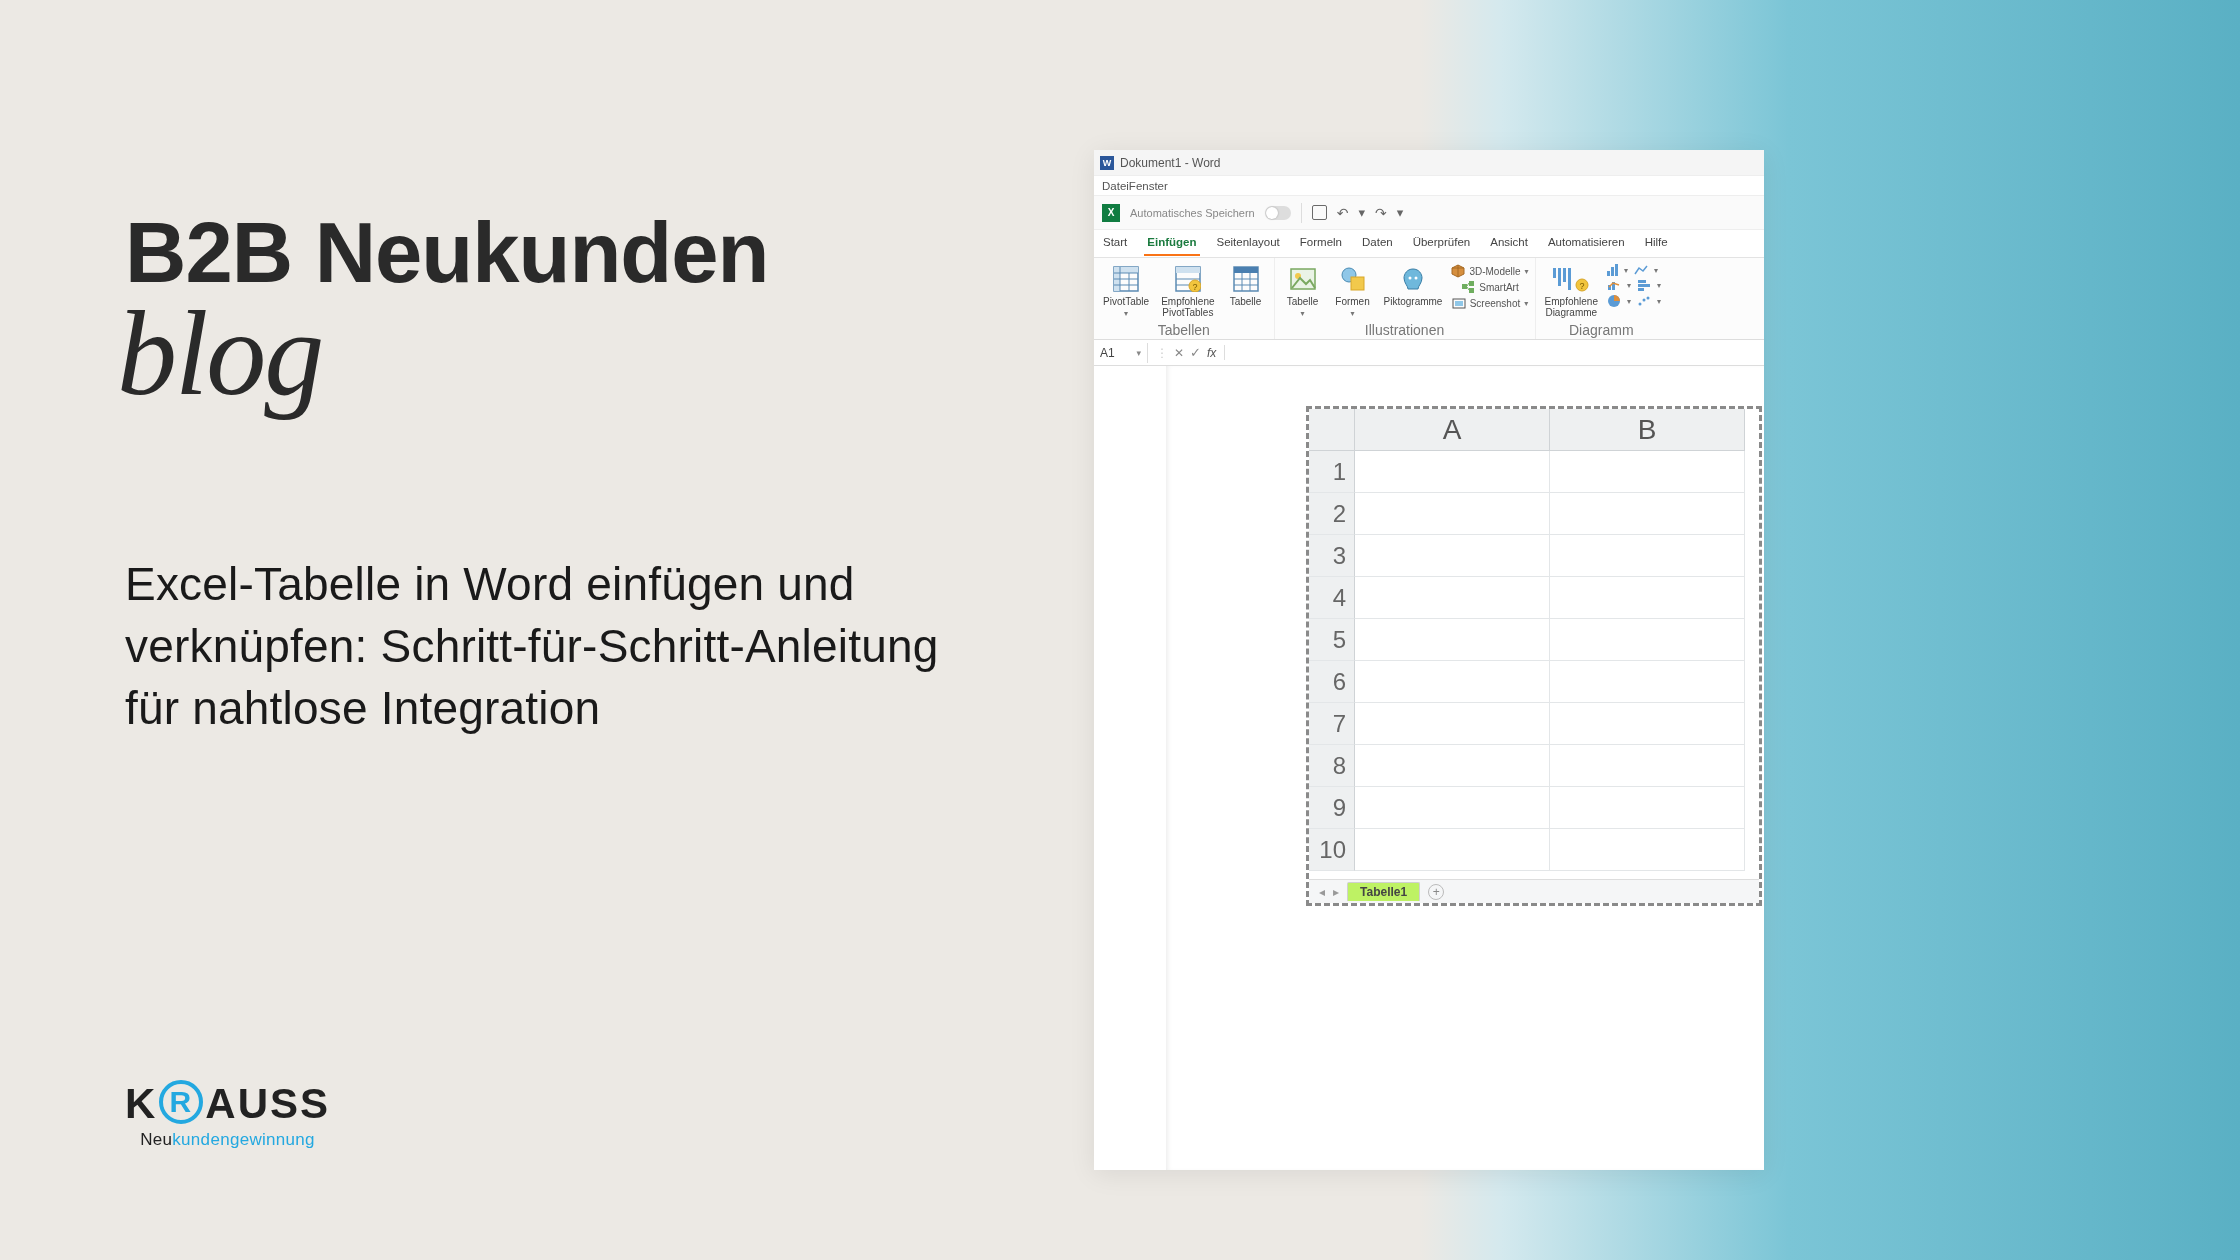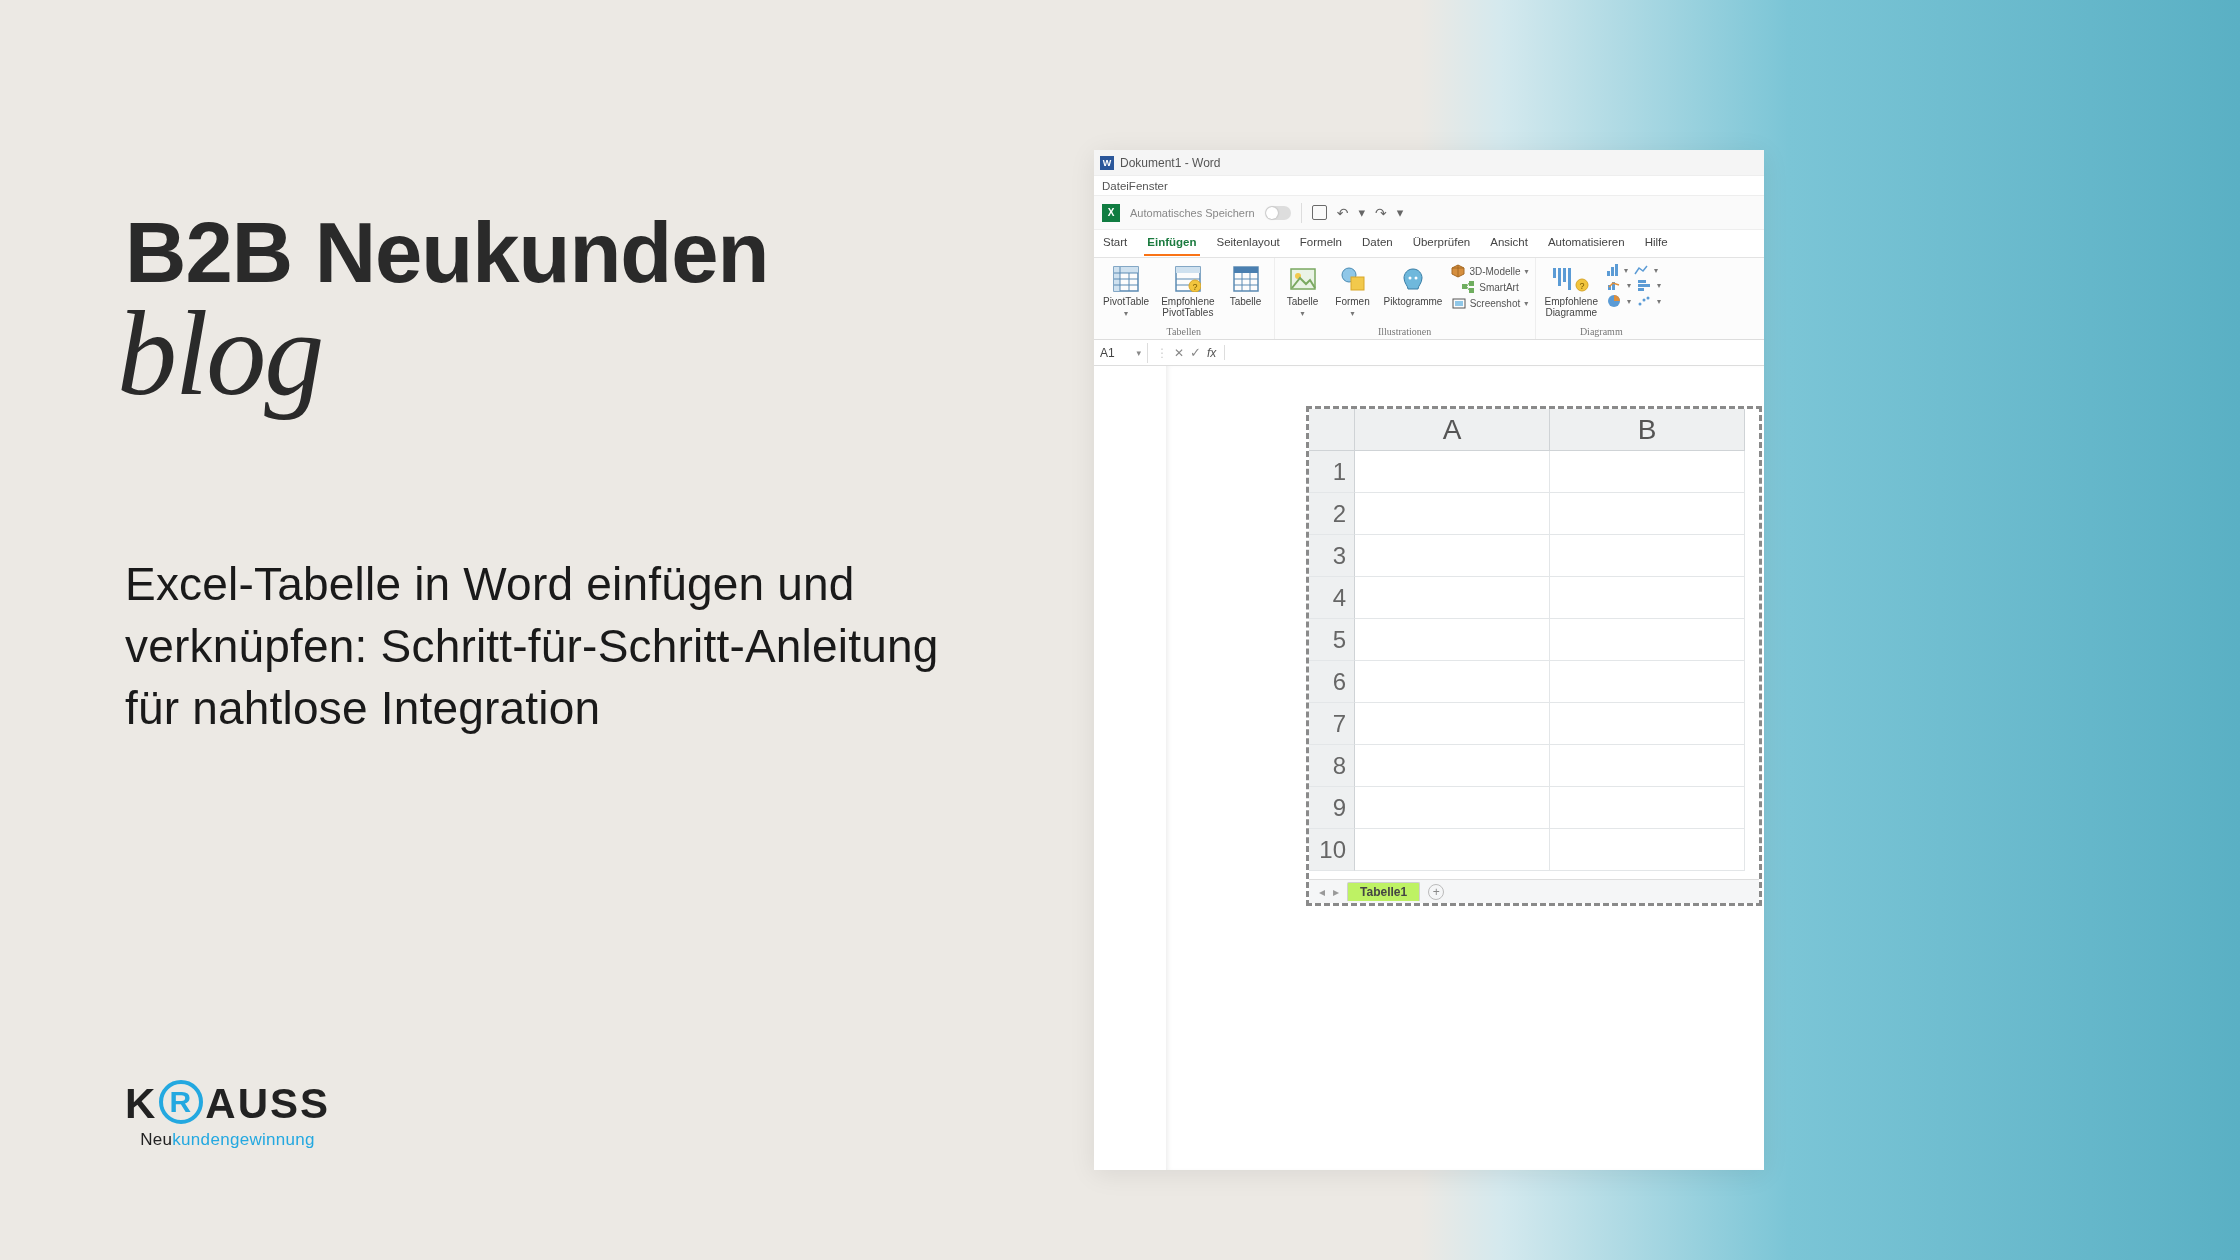--- a/index.html
+++ b/index.html
@@ -184,21 +184,21 @@
     border-bottom: 1px solid #ddd;
   }
   .rgroup {
     display: flex;
     flex-direction: column;
     align-items: center;
     padding: 4px 6px 2px 6px;
     border-right: 1px solid #eee;
   }
   .rgroup .btns { display:flex; gap:6px; align-items:flex-start; flex:1; }
-  .rgroup .glabel { font-size: 10px; color: #777; padding-top: 2px; font-family: Liberation Serif, serif; }
+  .rgroup .glabel { font-size: 14px; color: #777; padding-top: 2px; }
   .lbtn {
     display:flex; flex-direction:column; align-items:center; gap:2px; padding:2px 3px;
     font-size: 10px; color:#444; min-width:44px; text-align:center;
   }
   .lbtn .ic { height: 30px; display:flex; align-items:center; justify-content:center; }
   svg { display:block; }
   .mini-list { display:flex; flex-direction:column; gap:2px; font-size:10px; color:#555; padding-top:2px; }
   .mini-item { display:flex; align-items:center; gap:4px;justify-content:center; }
   .mini-ic { width:14px; height:14px; display:inline-flex; align-items:center; justify-content:center; }
 

